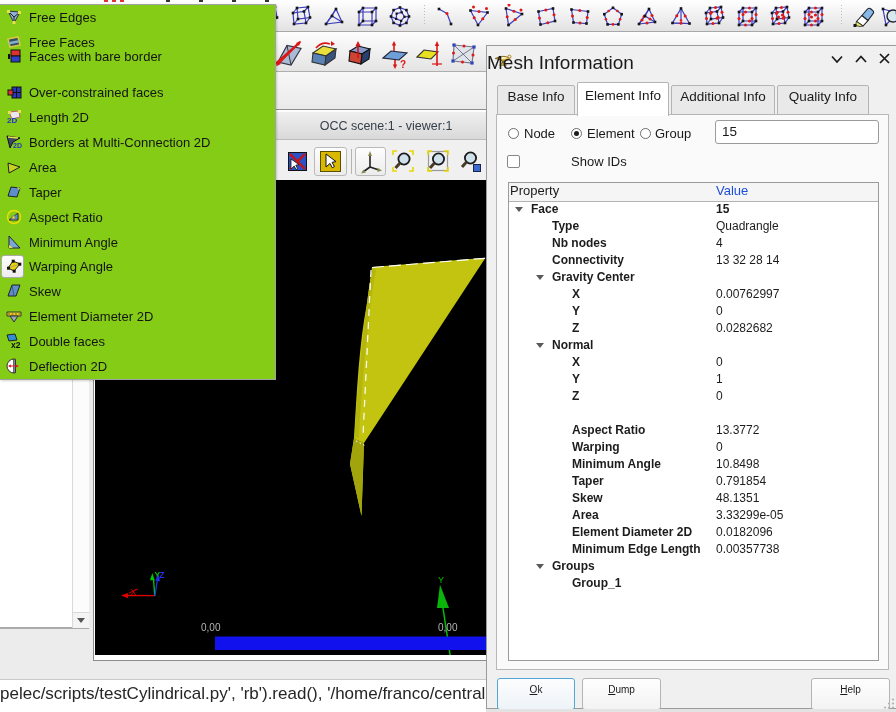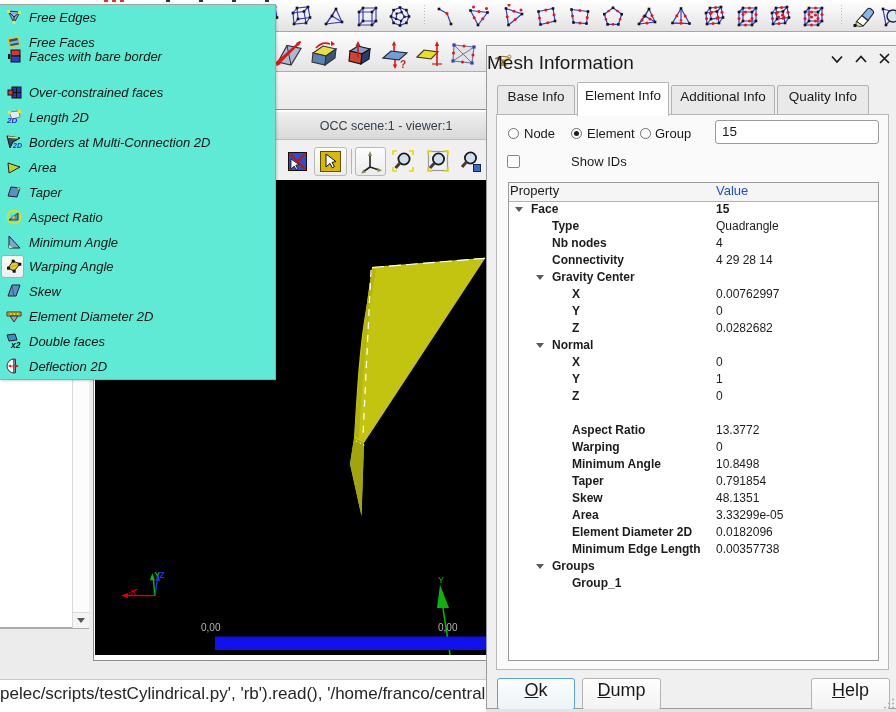--- a/index.html
+++ b/index.html
@@ -21,21 +21,21 @@
   .vbot{left:95px;top:655px;width:799px;height:4px;background:#fff;}
   
   .dock{left:0;top:76px;width:88px;height:551px;background:#fff;border-right:1px solid #9c9c9c;border-bottom:2px solid #ababab;}
   .scroll{left:72px;top:76px;width:16px;height:536px;background:#fcfcfc;border-left:1px solid #d9d9d9;}
   .sbtn{left:72px;top:612px;width:16px;height:15px;background:#f4f4f4;border-left:1px solid #d9d9d9;border-top:1px solid #d9d9d9;}
   .sarr{left:77px;top:618px;width:0;height:0;border-left:4px solid transparent;border-right:4px solid transparent;border-top:5px solid #555;}
   
   .console{left:0;top:679px;width:896px;height:33px;background:#fff;border-top:1px solid #c9c9c9;}
   .context{left:0px;top:684px;font-size:17px;color:#262626;white-space:nowrap;}
   
-  .menu{left:0;top:4px;width:275px;height:374px;background:#5eead4;border:1px solid #a2a2a2;border-left:none;box-shadow:1px 1px 2px rgba(0,0,0,0.18);z-index:50;font-style:italic;}
+  .menu{left:0;top:4px;width:275px;height:374px;background:#84cc16;border:1px solid #a2a2a2;border-left:none;box-shadow:1px 1px 2px rgba(0,0,0,0.18);z-index:50;}
   .mi{position:absolute;left:0;width:275px;height:24.9px;}
   .mi .txt{position:absolute;left:29px;top:50%;transform:translateY(-50%);font-size:13px;color:#141414;white-space:nowrap;}
   .mi svg{position:absolute;left:6px;top:50%;margin-top:-8px;}
   .mframe{position:absolute;left:1px;top:50%;margin-top:-11.5px;width:23px;height:23px;background:linear-gradient(#fefefe,#ededed);border:1px solid #ababab;border-radius:3px;box-sizing:border-box;}
   
   .dlg{left:486px;top:45px;width:410px;height:664px;background:#f0f0f0;border:1px solid #9a9a9a;border-right:none;box-sizing:border-box;z-index:60;}
   .dtitle{position:absolute;left:0;right:0;top:6px;text-align:left;font-size:19px;color:#1a1a1a;}
   .tab{position:absolute;top:39px;height:30px;background:#e9e9e9;border:1px solid #b4b4b4;border-radius:2px 2px 0 0;box-sizing:border-box;text-align:center;font-size:13.5px;color:#1a1a1a;line-height:21px;}
   .tabsel{top:36px;height:34px;background:#ffffff;border-bottom:none;z-index:3;line-height:25px;}
   .pane{position:absolute;left:9px;top:68px;width:393px;height:556px;background:#fafafa;border:1px solid #b8b8b8;box-sizing:border-box;}
@@ -46,21 +46,21 @@
   .chk{position:absolute;left:20px;top:109px;width:13px;height:13px;background:#fff;border:1px solid #878787;border-radius:2px;box-sizing:border-box;}
   .tbl{position:absolute;left:21px;top:136px;width:371px;height:479px;background:#fff;border:1px solid #9b9b9b;box-sizing:border-box;overflow:hidden;}
   .thead{position:absolute;left:0;top:0;width:100%;height:18px;background:#f5f5f5;border-bottom:1px solid #b3b3b3;}
   .thead .c1{position:absolute;left:1px;top:0px;font-size:13px;color:#1a1a1a;}
   .thead .c2{position:absolute;left:207px;top:0px;font-size:13px;color:#1d4ed8;}
   .tvline{position:absolute;left:206px;top:0;width:1px;height:18px;background:#c9c9c9;}
   .trow{position:absolute;left:0;width:369px;height:17px;font-size:12px;color:#1c1c1c;}
   .trow b{position:absolute;top:1px;font-weight:bold;}
   .trow .val{position:absolute;left:207px;top:1px;}
   .tarr{position:absolute;top:6px;width:0;height:0;border-left:4.5px solid transparent;border-right:4.5px solid transparent;border-top:5px solid #5a5a5a;}
-  .btn{position:absolute;top:632px;height:32px;background:linear-gradient(#fefefe,#f3f3f3);border:1px solid #b4b4b4;border-radius:3px;box-sizing:border-box;text-align:center;font-size:18px;color:#1a1a1a;line-height:22px;}
+  .btn{position:absolute;top:632px;height:32px;background:linear-gradient(#fefefe,#f3f3f3);border:1px solid #b4b4b4;border-radius:3px;box-sizing:border-box;text-align:center;font-size:10px;color:#1a1a1a;line-height:22px;}
   .btnok{border:1px solid #52a7d6;background:linear-gradient(#fcfdfe,#edf3f8);}
 </style>
 </head>
 <body>
 <div id="root">
 
   <div class="abs tb1"></div>
   <div class="abs tb2"></div>
   <div id="tb1icons">
       <svg class="abs" style="left:256px;top:4px;" width="24" height="24" viewBox="0 0 24 24">
@@ -672,21 +672,21 @@
       <div class="trow" style="top:35px;">
           <b style="left:43px;">Type</b>
           <span class="val">Quadrangle</span>
         </div>
       <div class="trow" style="top:52px;">
           <b style="left:43px;">Nb nodes</b>
           <span class="val">4</span>
         </div>
       <div class="trow" style="top:69px;">
           <b style="left:43px;">Connectivity</b>
-          <span class="val">4 29 28 14</span>
+          <span class="val">13 32 28 14</span>
         </div>
       <div class="trow" style="top:86px;">
           <span class="tarr" style="left:27px;"></span>
           <b style="left:43px;">Gravity Center</b>
         </div>
       <div class="trow" style="top:103px;">
           <b style="left:63px;">X</b>
           <span class="val">0.00762997</span>
         </div>
       <div class="trow" style="top:120px;">

